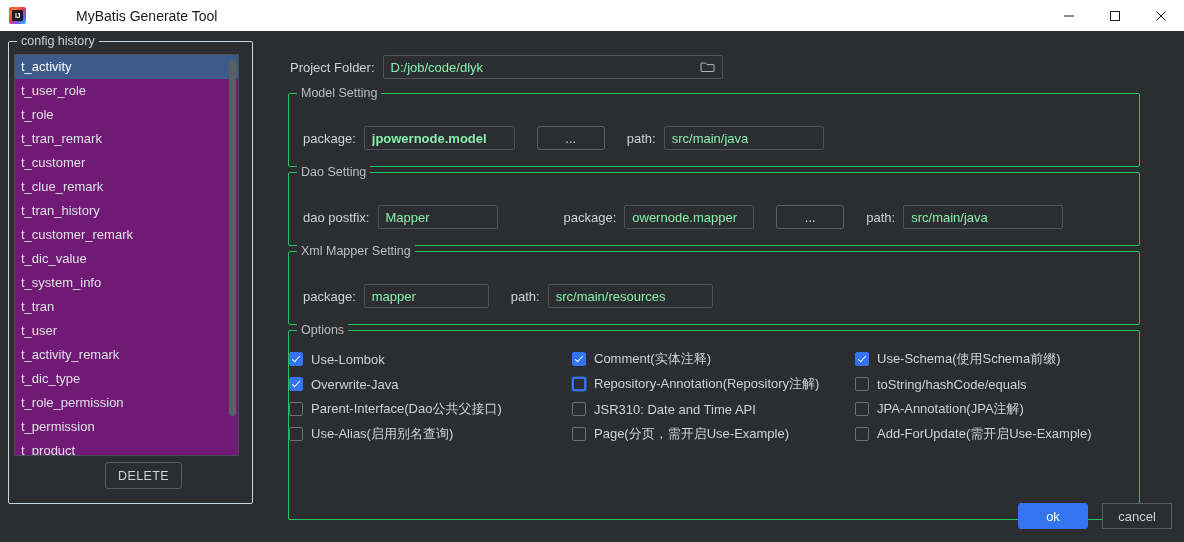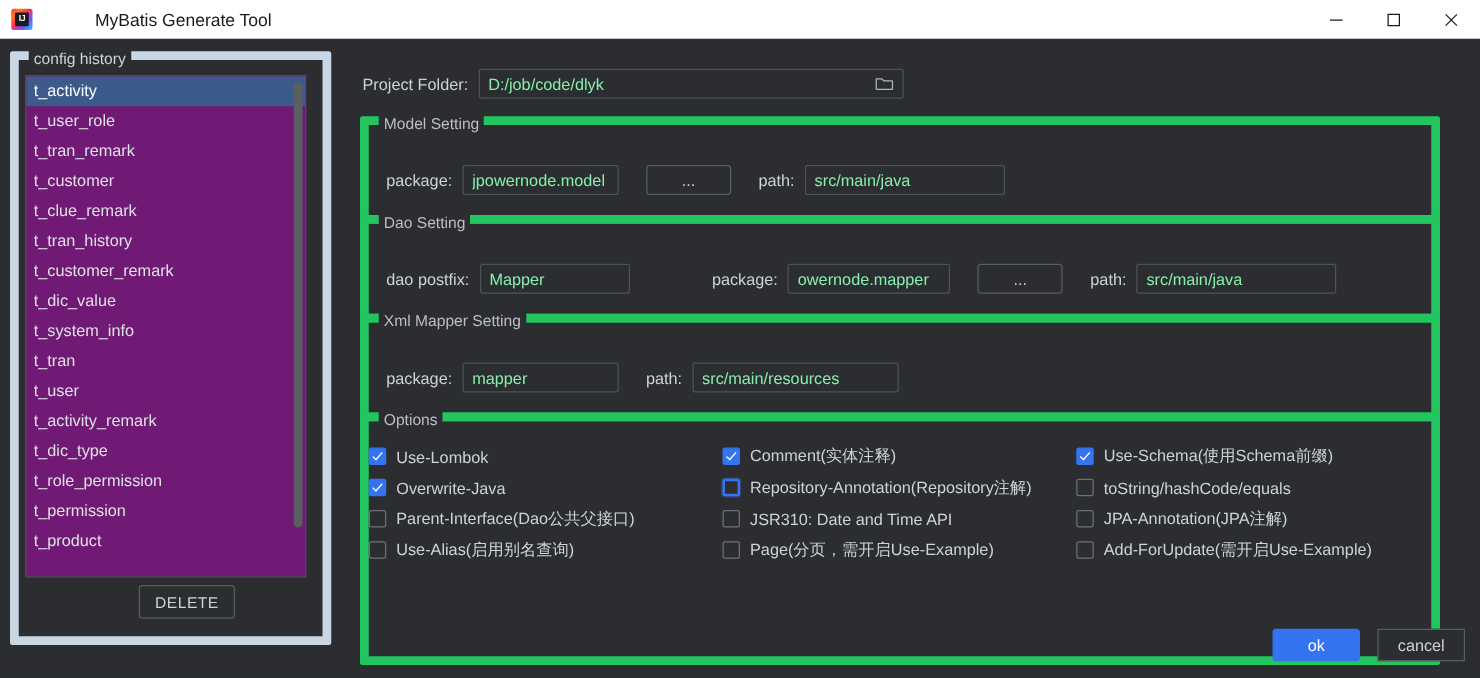--- a/index.html
+++ b/index.html
@@ -80,21 +80,21 @@
     top: 31px;
     left: 0;
     right: 0;
     bottom: 0;
     background: #2b2d30;
   }
 
   
   .groupbox {
     position: absolute;
-    border: 7px solid #22c55e;
+    border: 1px solid #22c55e;
     border-radius: 2px;
   }
   .groupbox > .legend {
     position: absolute;
     top: -8px;
     left: 8px;
     background: #2b2d30;
     padding: 0 4px;
     font-size: 12.5px;
     color: #bcbec4;
@@ -355,20 +355,21 @@
 </div>
 
 <div class="content">
 
   <div class="groupbox" id="config-history">
     <div class="legend">config history</div>
     <div class="history-list">
       <div id="history-items">
           <div class="history-item selected">t_activity</div>
           <div class="history-item">t_user_role</div>
+          <div class="history-item">t_role</div>
           <div class="history-item">t_tran_remark</div>
           <div class="history-item">t_customer</div>
           <div class="history-item">t_clue_remark</div>
           <div class="history-item">t_tran_history</div>
           <div class="history-item">t_customer_remark</div>
           <div class="history-item">t_dic_value</div>
           <div class="history-item">t_system_info</div>
           <div class="history-item">t_tran</div>
           <div class="history-item">t_user</div>
           <div class="history-item">t_activity_remark</div>
@@ -393,21 +394,21 @@
             <path d="M1 3.5 A0.5 0.5 0 0 1 1.5 3 H5.5 L7 4.6 H13.5 A0.5 0.5 0 0 1 14 5.1 V11 A0.5 0.5 0 0 1 13.5 11.5 H1.5 A0.5 0.5 0 0 1 1 11 Z" fill="none" stroke="#b4b7bb" stroke-width="1"></path>
           </svg>
       </span>
     </span>
   </div>
 
   <div class="groupbox" id="model-setting">
     <div class="legend">Model Setting</div>
     <div class="row">
       <span class="lbl">package:</span>
-      <input class="txt" style="width: 125px;" value="jpowernode.model">
+      <input class="txt" style="width: 151px; font-weight: bold;" value="jpowernode.model">
       <div class="btn-sm" style="width:68px;margin-left:14px">...</div>
       <span class="lbl" style="margin-left:14px">path:</span>
       <input class="txt" style="width: 160px;" value="src/main/java">
     </div>
   </div>
 
   <div class="groupbox" id="dao-setting">
     <div class="legend">Dao Setting</div>
     <div class="row">
       <span class="lbl">dao postfix:</span>

